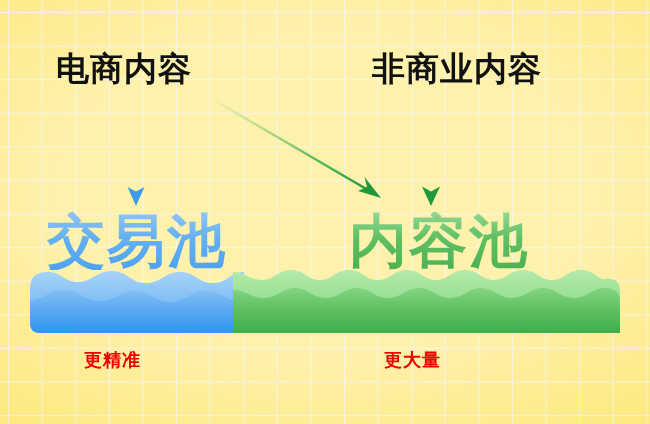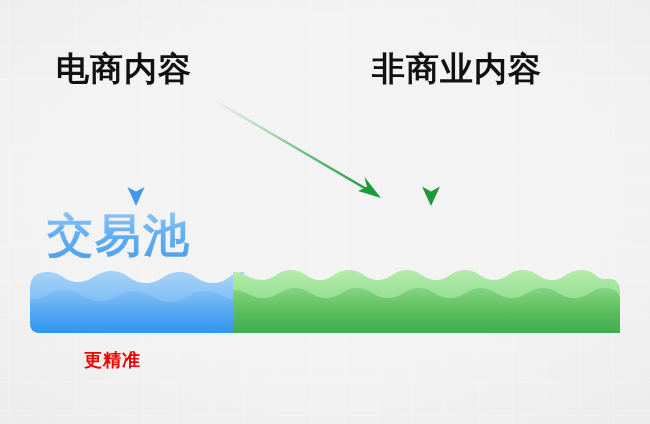--- a/index.html
+++ b/index.html
@@ -5,21 +5,21 @@
   html, body {
     margin: 0;
     padding: 0;
     background: #ffffff;
   }
   #stage {
     position: relative;
     width: 650px;
     height: 424px;
     overflow: hidden;
-    background-color: #e5e5e5;
+    background-color: #fde047;
     font-family: "Liberation Sans", "DejaVu Sans", sans-serif;
   }
   
   #grid {
     position: absolute;
     inset: 0;
     background-image:
       linear-gradient(to right, #e8eaec 1px, transparent 1px),
       linear-gradient(to bottom, #e8eaec 1px, transparent 1px);
     background-size: 33.6px 33.6px;
@@ -53,21 +53,21 @@
     letter-spacing: 1px;
     white-space: nowrap;
   }
   #head-ecommerce { left: 56px; top: 52px; }
   #head-noncommercial { left: 324px; top: 52px; margin-left: 48px; }
 
   
   .pool-title {
     position: absolute;
     font-weight: 700;
-    font-size: 46px;
+    font-size: 58px;
     line-height: 1;
     letter-spacing: 2px;
     white-space: nowrap;
     -webkit-background-clip: text;
     background-clip: text;
     color: transparent;
     -webkit-text-fill-color: transparent;
   }
   #title-trade {
     left: 47px; top: 212px;
@@ -229,17 +229,19 @@
       <path d="M431,206 L422,186.5 L431,191.5 L440,186.5 Z" fill="#1e9a3c"></path>
     </g>
   </svg>
 
   <div class="head-label" id="head-ecommerce">电商内容</div>
 
   <div class="head-label" id="head-noncommercial">非商业内容</div>
 
   <div class="pool-title" id="title-trade">交易池</div>
 
+  <div class="pool-title" id="title-content">内容池</div>
 
   <div class="red-caption" id="caption-precise">更精准</div>
 
+  <div class="red-caption" id="caption-volume">更大量</div>
 
 </div>
 
 </body></html>

